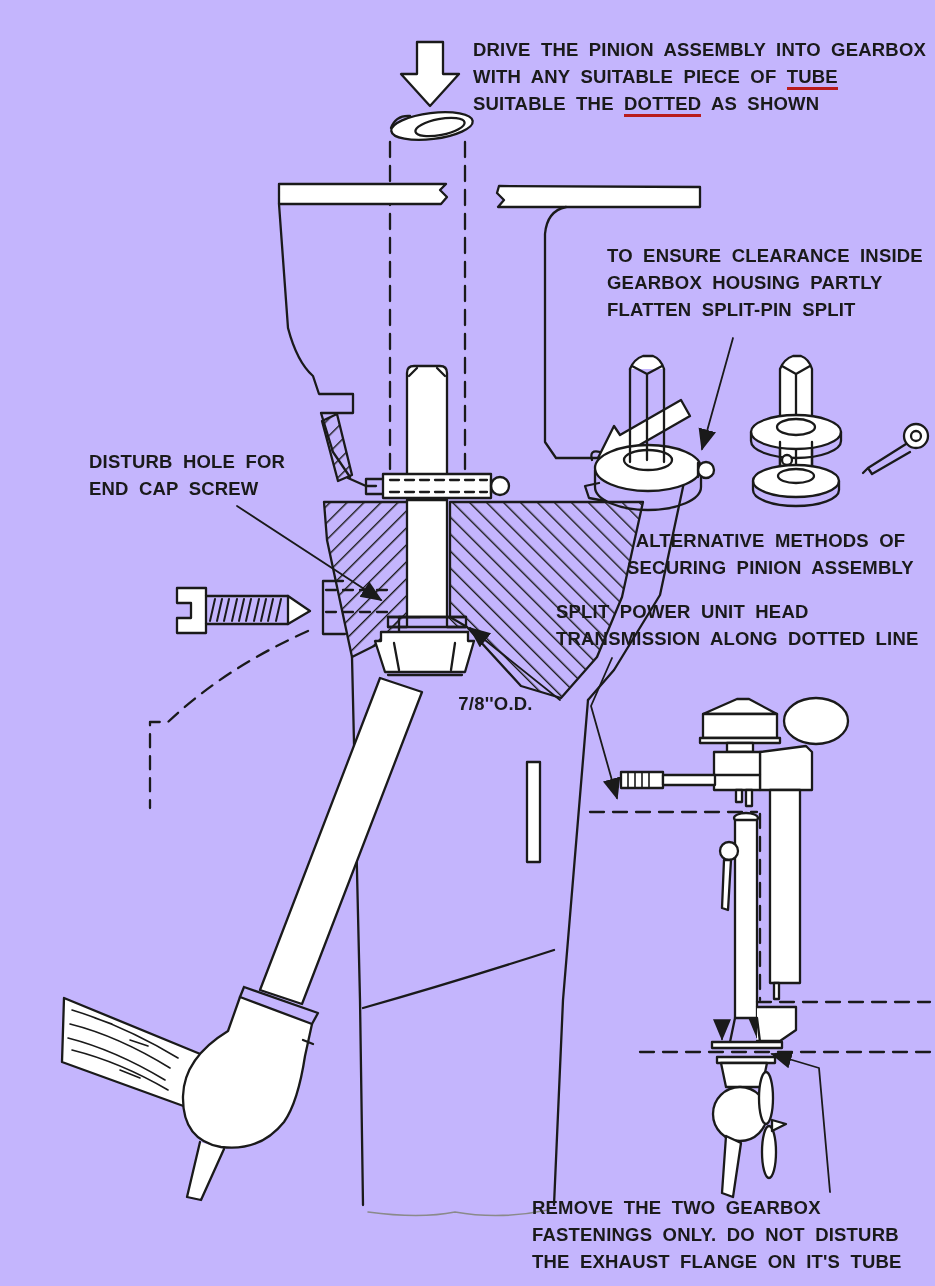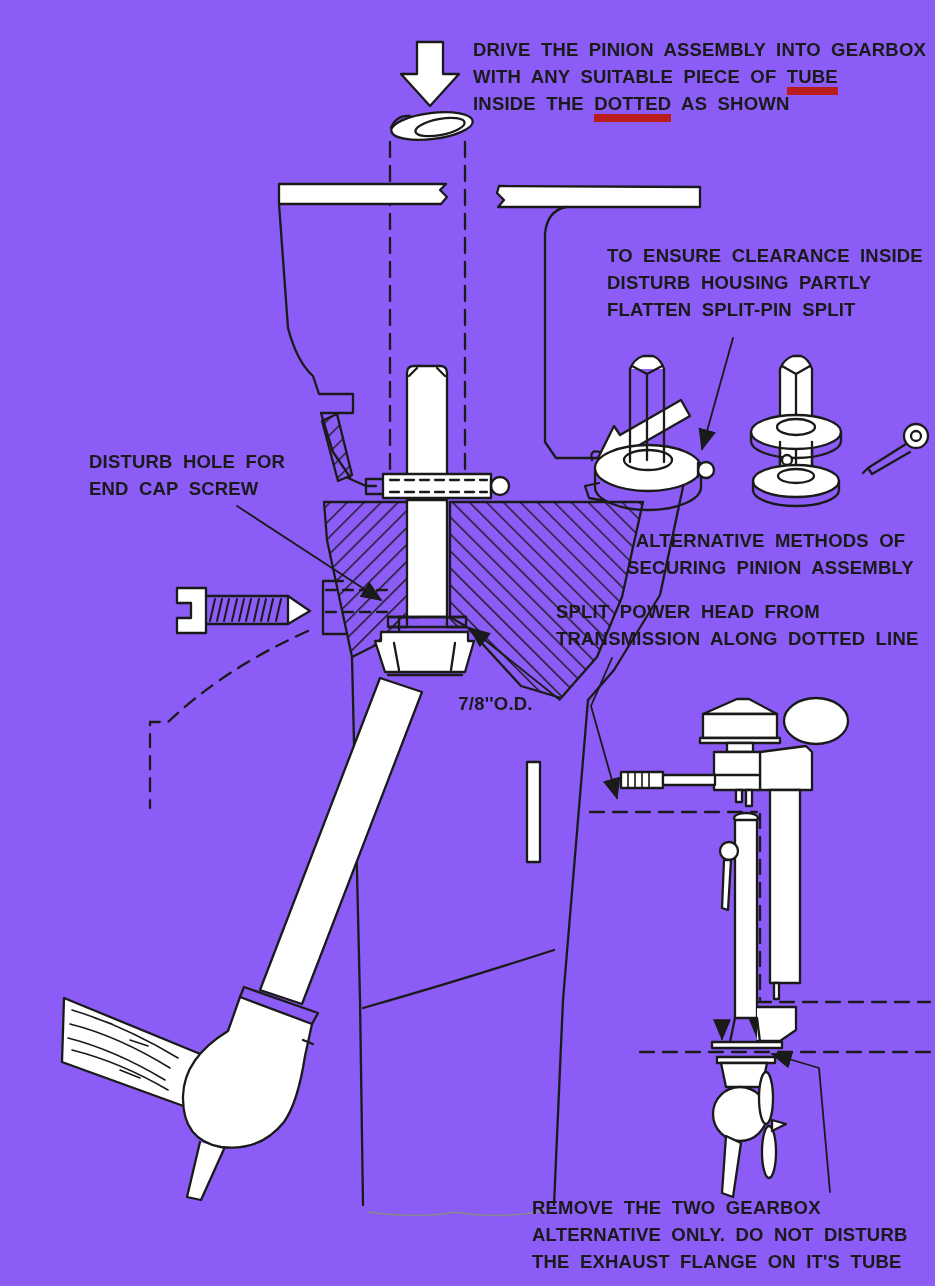--- a/index.html
+++ b/index.html
@@ -1,22 +1,22 @@
 <!DOCTYPE html>
 <html><head>
 <meta charset="utf-8">
 <style>
   html,body{margin:0;padding:0;background:#ffffff;}
-  #stage{position:relative;width:935px;height:1286px;background:#8b5cf6;overflow:hidden;
+  #stage{position:relative;width:935px;height:1286px;background:#c4b5fd;overflow:hidden;
          font-family:"Liberation Sans", sans-serif;}
   #stage svg{position:absolute;left:0;top:0;}
   .lbl{position:absolute;color:#1a1a1a;font-weight:700;font-size:18.5px;line-height:27px;
        letter-spacing:.2px;word-spacing:5px;white-space:nowrap;}
   .lbl div{white-space:nowrap;}
-  .u{border-bottom:8px solid #b91c1c;}
+  .u{border-bottom:3px solid #b91c1c;}
   .center{text-align:center;}
 </style>
 </head>
 <body>
 
 <div id="stage">
 
 <svg width="935" height="1286" viewBox="0 0 935 1286">
   <defs>
     <pattern id="hatchA" patternUnits="userSpaceOnUse" width="12" height="12" patternTransform="rotate(45)">
@@ -199,47 +199,47 @@
       <line x1="757" y1="1002" x2="930" y2="1002" stroke-dasharray="14 9"></line>
       <line x1="640" y1="1052" x2="930" y2="1052" stroke-dasharray="14 9"></line>
     </g>
 
   </g>
 </svg>
 
 <div class="lbl" style="left:473px;top:36px;">
   <div><span>DRIVE THE PINION ASSEMBLY INTO GEARBOX</span></div>
   <div><span>WITH ANY SUITABLE PIECE OF </span><span class="u">TUBE</span></div>
-  <div><span>INSIDE THE </span><span class="u">DOTTED</span><span> AS SHOWN</span></div>
+  <div><span>SUITABLE THE </span><span class="u">DOTTED</span><span> AS SHOWN</span></div>
 </div>
 
 <div class="lbl" style="left:607px;top:242px;">
   <div>TO ENSURE CLEARANCE INSIDE</div>
-  <div>DISTURB HOUSING PARTLY</div>
+  <div>GEARBOX HOUSING PARTLY</div>
   <div>FLATTEN SPLIT-PIN SPLIT</div>
 </div>
 
 <div class="lbl" style="left:89px;top:448px;">
   <div>DISTURB HOLE FOR</div>
   <div>END CAP SCREW</div>
 </div>
 
 <div class="lbl" style="left:627px;top:527px;text-align:center;">
   <div>ALTERNATIVE METHODS OF</div>
   <div>SECURING PINION ASSEMBLY</div>
 </div>
 
 <div class="lbl" style="left:556px;top:598px;">
-  <div>SPLIT POWER HEAD FROM</div>
+  <div>SPLIT POWER UNIT HEAD</div>
   <div>TRANSMISSION ALONG DOTTED LINE</div>
 </div>
 
 <div class="lbl center" style="left:398px;top:690px;width:195px;">
   <div>7/8''O.D.</div>
 </div>
 
 <div class="lbl" style="left:532px;top:1194px;">
   <div>REMOVE THE TWO GEARBOX</div>
-  <div>ALTERNATIVE ONLY. DO NOT DISTURB</div>
+  <div>FASTENINGS ONLY. DO NOT DISTURB</div>
   <div>THE EXHAUST FLANGE ON IT'S TUBE</div>
 </div>
 
 </div>
 
 </body></html>

